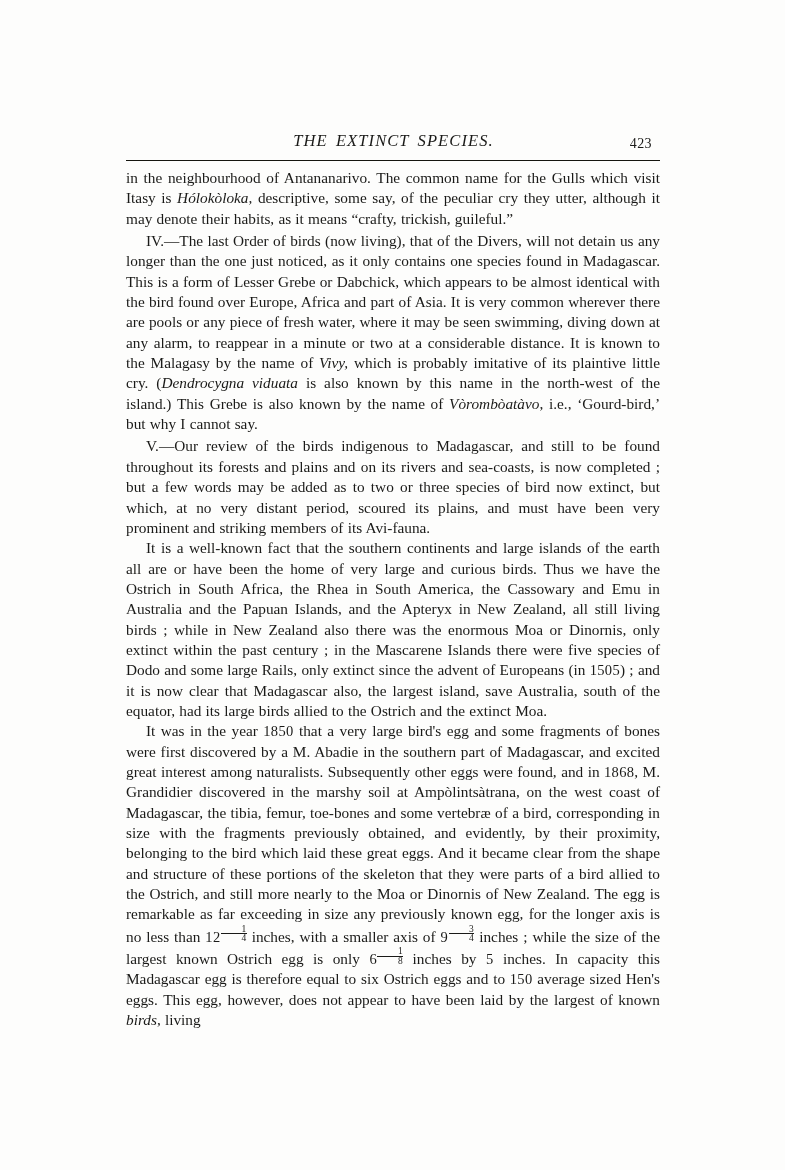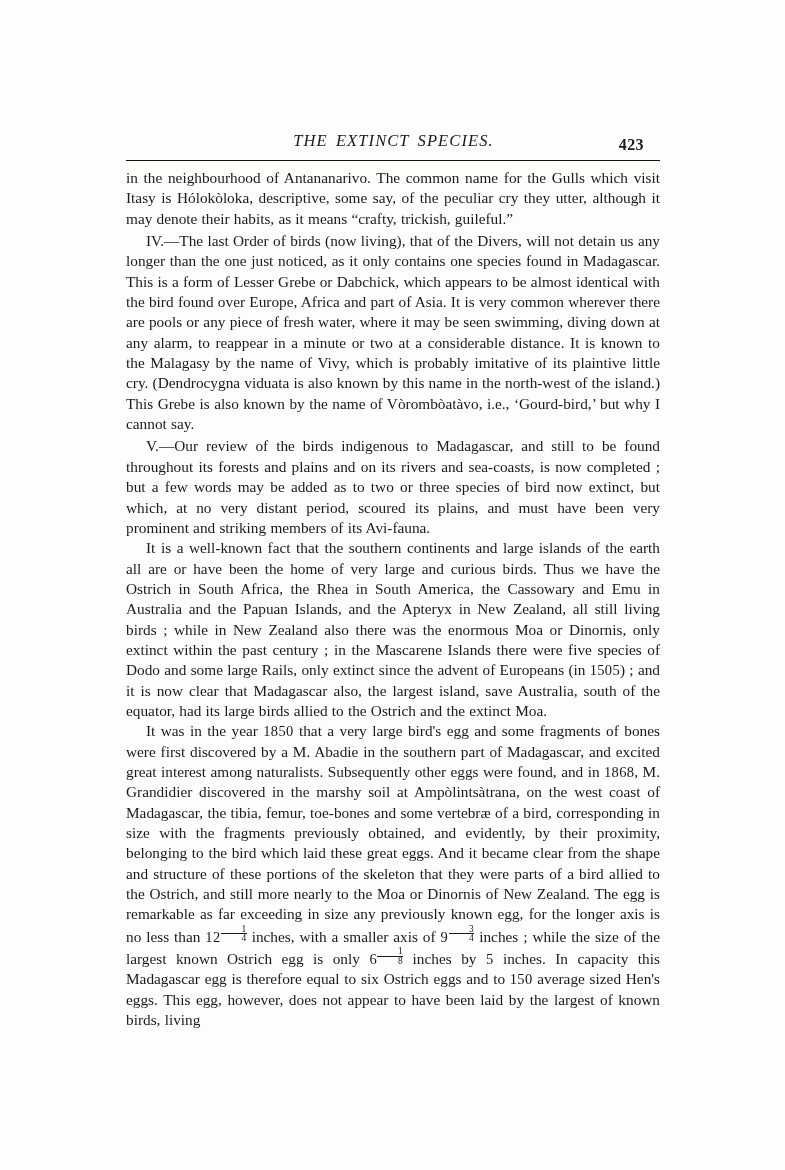--- a/index.html
+++ b/index.html
@@ -39,26 +39,25 @@
     top: 0;
     text-align: center;
     font-style: italic;
     font-size: 16.5px;
     letter-spacing: 1.1px;
     word-spacing: 3px;
     text-indent: 1px;
   }
   .folio {
     position: absolute;
-    right: 16px;
+    right: 8px;
     top: 5px;
-    font-size: 16px;
+    font-size: 14px;
     letter-spacing: 0.4px;
     font-family: "Liberation Serif", serif;
-    font-weight: bold;
   }
   .rule {
     position: absolute;
     left: 126px;
     top: 160px;
     width: 534px;
     height: 0;
     border-top: 1.6px solid #15150f;
   }
   
@@ -76,21 +75,21 @@
   p {
     margin: 0;
     text-align: justify;
   }
   p.indent {
     text-indent: 20px;
   }
   p.gap {
     margin-top: 2px;
   }
-  .it { }
+  .it { font-style: italic; }
   
   .os {
     font-size: 0.95em;
     letter-spacing: 0.3px;
   }
   
   .frac {
     display: inline-block;
     font-size: 0.62em;
     line-height: 0.9;

